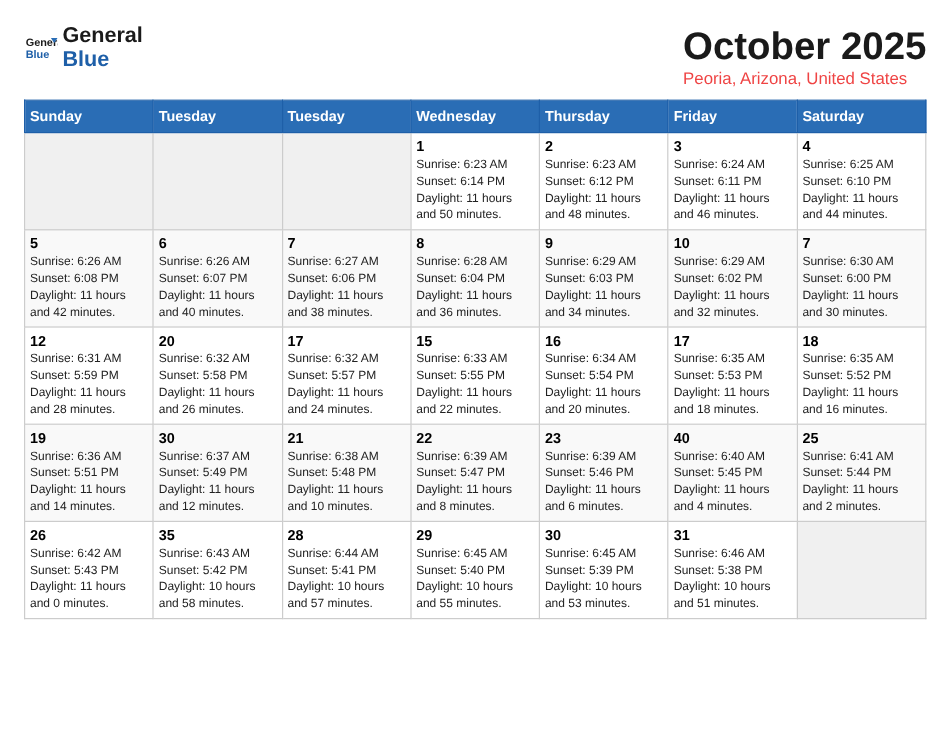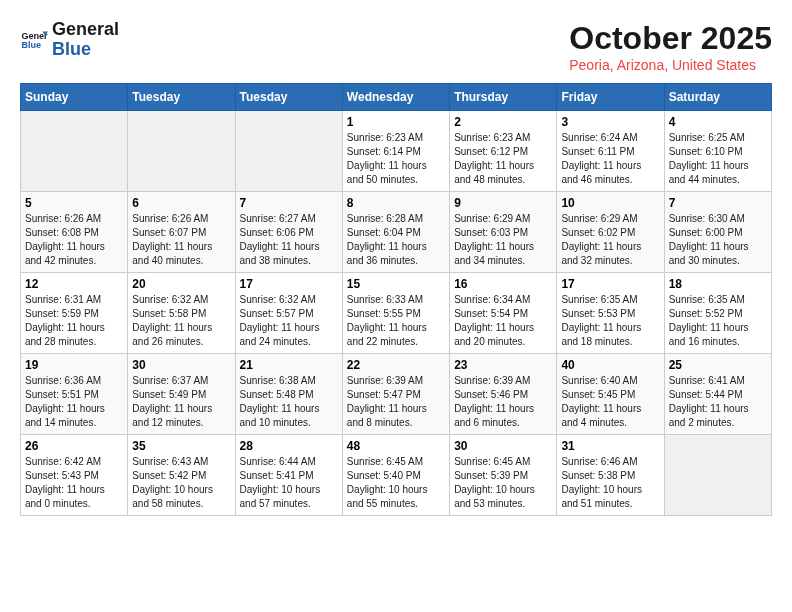--- a/index.html
+++ b/index.html
@@ -240,21 +240,21 @@
         </td>
         <td>
           <span class="day-num">35</span>
           <div class="day-info">Sunrise: 6:43 AM<br>Sunset: 5:42 PM<br>Daylight: 10 hours<br>and 58 minutes.</div>
         </td>
         <td>
           <span class="day-num">28</span>
           <div class="day-info">Sunrise: 6:44 AM<br>Sunset: 5:41 PM<br>Daylight: 10 hours<br>and 57 minutes.</div>
         </td>
         <td>
-          <span class="day-num">48</span>
+          <span class="day-num">29</span>
           <div class="day-info">Sunrise: 6:45 AM<br>Sunset: 5:40 PM<br>Daylight: 10 hours<br>and 55 minutes.</div>
         </td>
         <td>
           <span class="day-num">30</span>
           <div class="day-info">Sunrise: 6:45 AM<br>Sunset: 5:39 PM<br>Daylight: 10 hours<br>and 53 minutes.</div>
         </td>
         <td>
           <span class="day-num">31</span>
           <div class="day-info">Sunrise: 6:46 AM<br>Sunset: 5:38 PM<br>Daylight: 10 hours<br>and 51 minutes.</div>
         </td>

